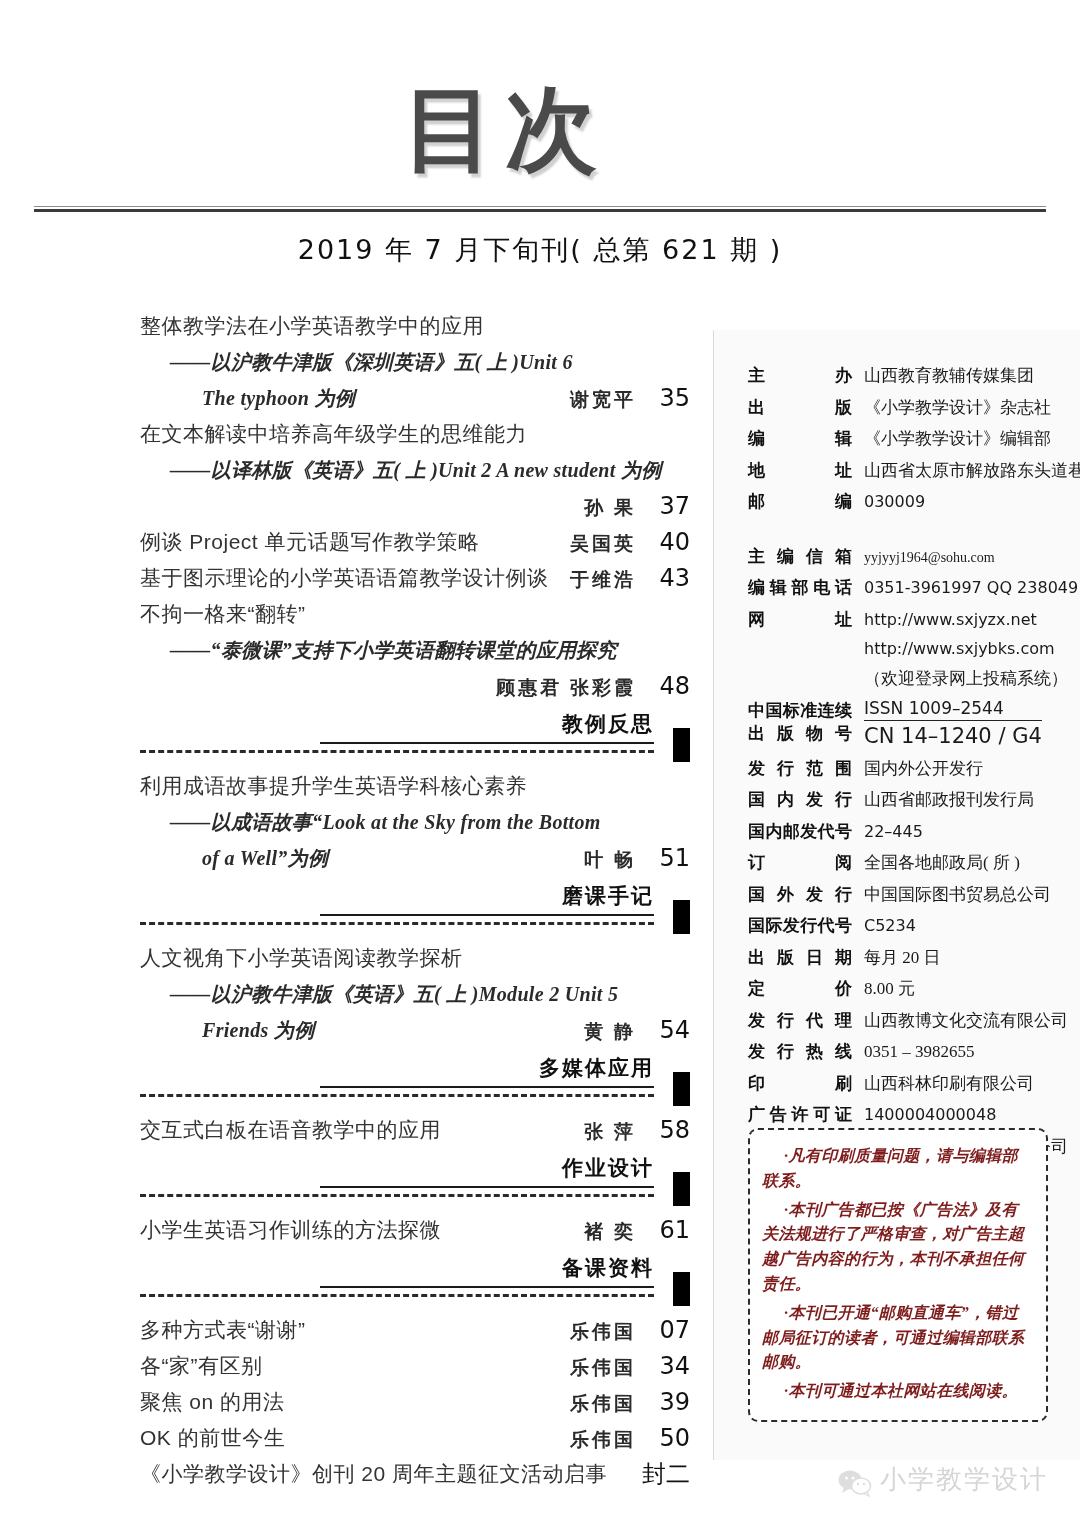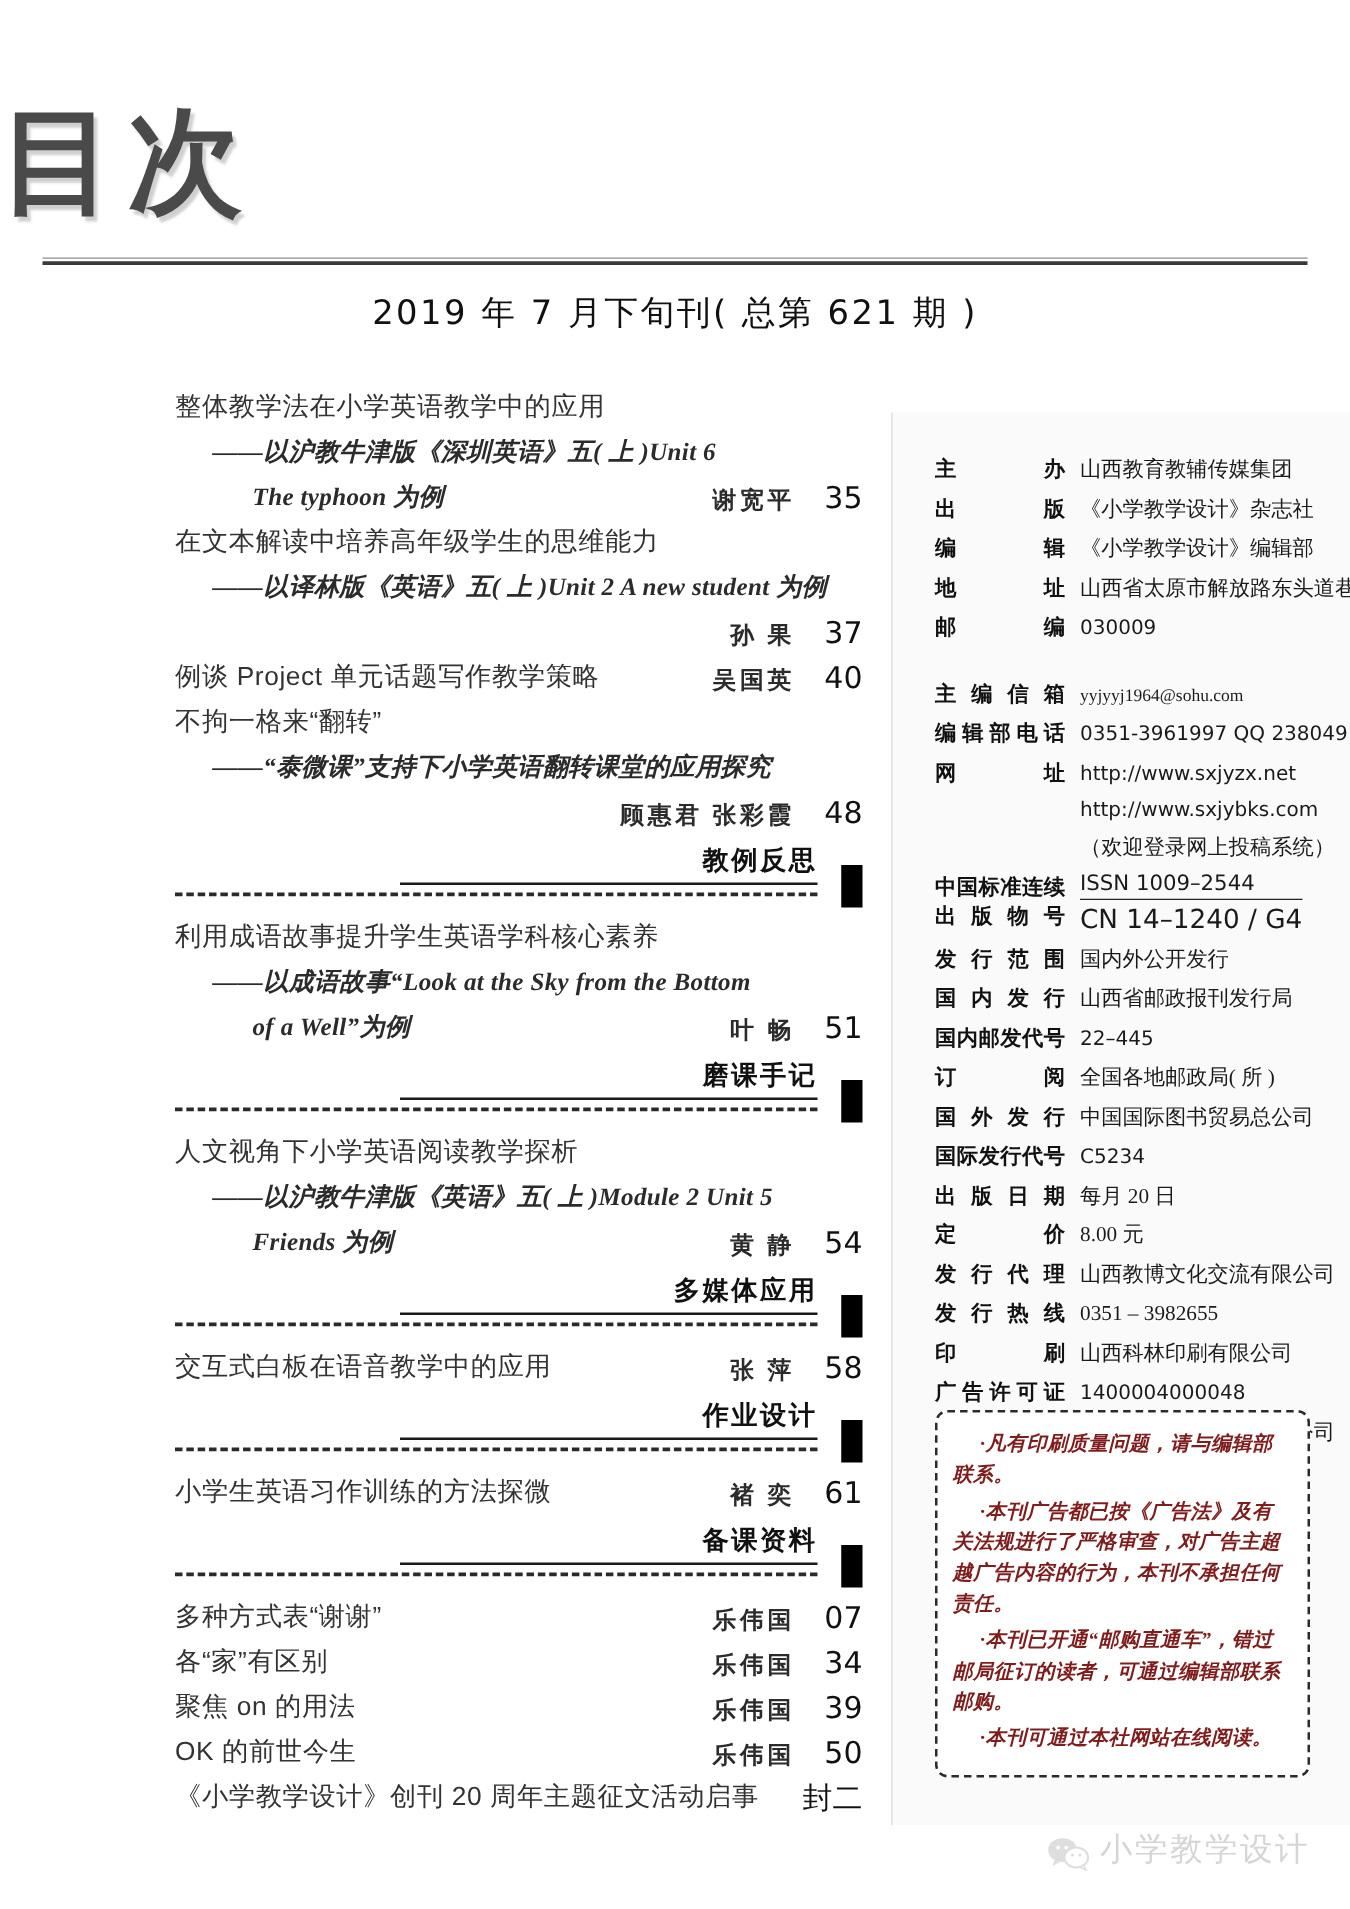--- a/index.html
+++ b/index.html
@@ -8,21 +8,21 @@
     background:#ffffff;
     font-family:"Liberation Sans","DejaVu Sans",sans-serif;
     color:#1a1a1a;
     position:relative;
     overflow:hidden;
     -webkit-font-smoothing:antialiased;
   }
   .page{position:absolute;inset:0;}
 
   
-  .title-wrap{position:absolute;left:0;top:84px;width:1010px;text-align:left;}
+  .title-wrap{position:absolute;left:0;top:84px;width:1010px;text-align:center;}
   .toc-title{
     display:inline-block;
     font-family:"DejaVu Sans","Liberation Sans",sans-serif;
     font-weight:700;
     font-size:92px;
     line-height:1;
     letter-spacing:10px;
     color:#4a4a4a;
     text-shadow:3px 4px 2px rgba(150,150,150,.45);
   }
@@ -149,20 +149,21 @@
   <div class="toc" id="toc">
       <div class="entry"><span class="ttl">整体教学法在小学英语教学中的应用</span></div>
       <div class="entry"><span class="sub">——以沪教牛津版《深圳英语》五( 上 )Unit 6</span></div>
       <div class="entry"><span class="sub sub2">The  typhoon 为例</span><span class="meta"><span class="author">谢宽平</span><span class="pg">35</span></span></div>
       <div class="entry"><span class="ttl">在文本解读中培养高年级学生的思维能力</span></div>
       <div class="entry"><span class="sub">——以译林版《英语》五( 上 )Unit 2 A  new  student 为例</span></div>
       <div class="entry row-meta">
         <span class="meta"><span class="author">孙  果</span><span class="pg">37</span></span>
       </div>
       <div class="entry"><span class="ttl">例谈 Project 单元话题写作教学策略</span><span class="meta"><span class="author">吴国英</span><span class="pg">40</span></span></div>
+      <div class="entry"><span class="ttl">基于图示理论的小学英语语篇教学设计例谈</span><span class="meta"><span class="author">于维浩</span><span class="pg">43</span></span></div>
       <div class="entry"><span class="ttl">不拘一格来“翻转”</span></div>
       <div class="entry"><span class="sub">——“泰微课”支持下小学英语翻转课堂的应用探究</span></div>
       <div class="entry row-meta">
         <span class="meta"><span class="author">顾惠君  张彩霞</span><span class="pg">48</span></span>
       </div>
       <div class="section">
         <div class="sec-label">教例反思</div>
         <div class="sec-solid"></div>
         <div class="sec-dash"></div>
         <div class="sec-sq"></div>

